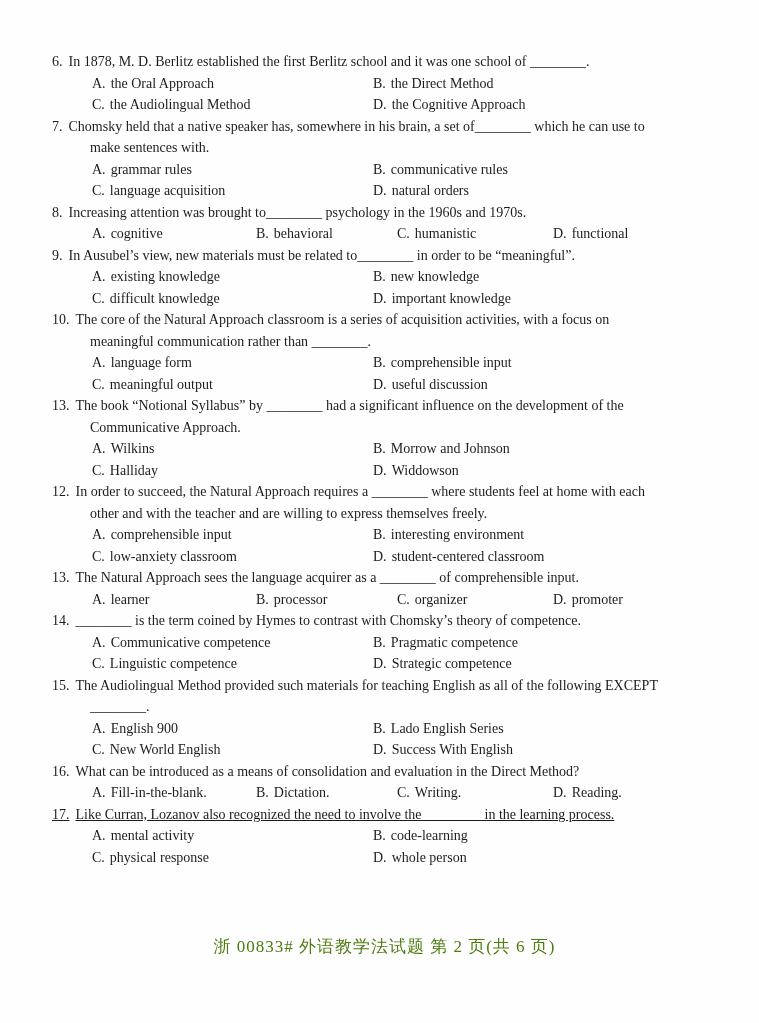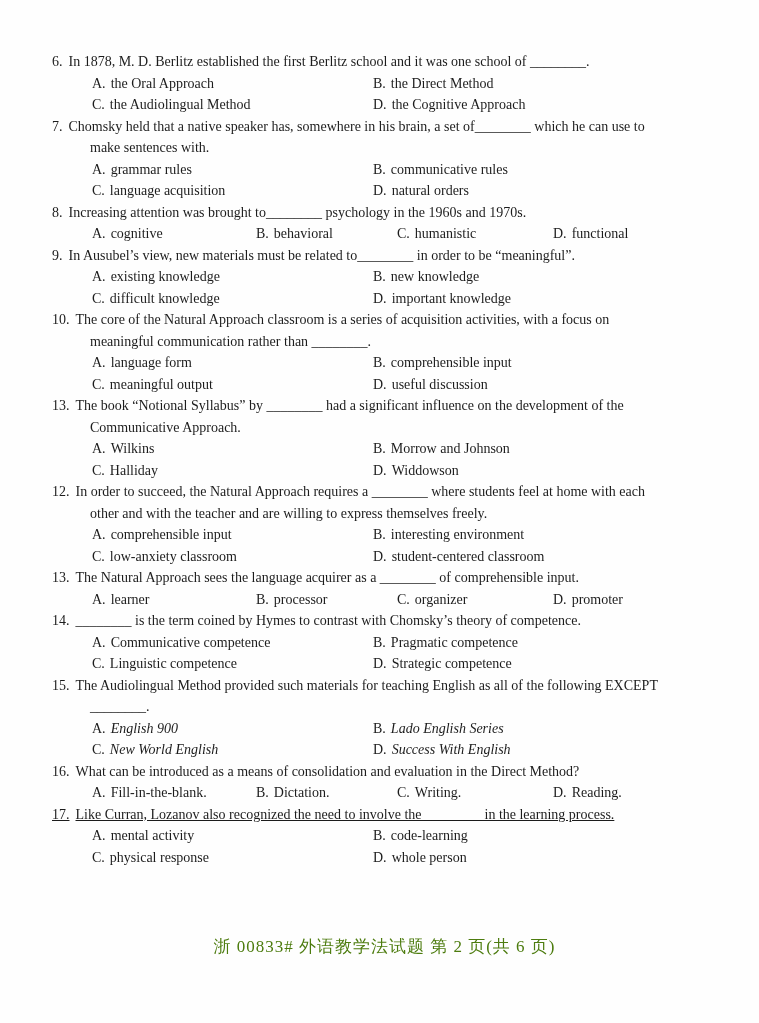--- a/index.html
+++ b/index.html
@@ -35,21 +35,21 @@
   .q-num { padding-right: 6px; }
   .options {
     padding-left: 40px;
     display: grid;
     column-gap: 16px;
   }
   .options.grid2 { grid-template-columns: 265px auto; }
   .options.row4  { grid-template-columns: 148px 125px 140px auto; }
   .option { white-space: nowrap; }
   .option .opt-label { padding-right: 5px; }
-  .options.italic-opts .opt-text { font-style: italic; }
+  .options.italic-opts .opt-text { }
   .footer {
     position: absolute;
     top: 936px;
     left: 0;
     width: 100%;
     text-align: center;
     font-size: 17px;
     letter-spacing: 1px;
     color: #4d7c0f;
   }

